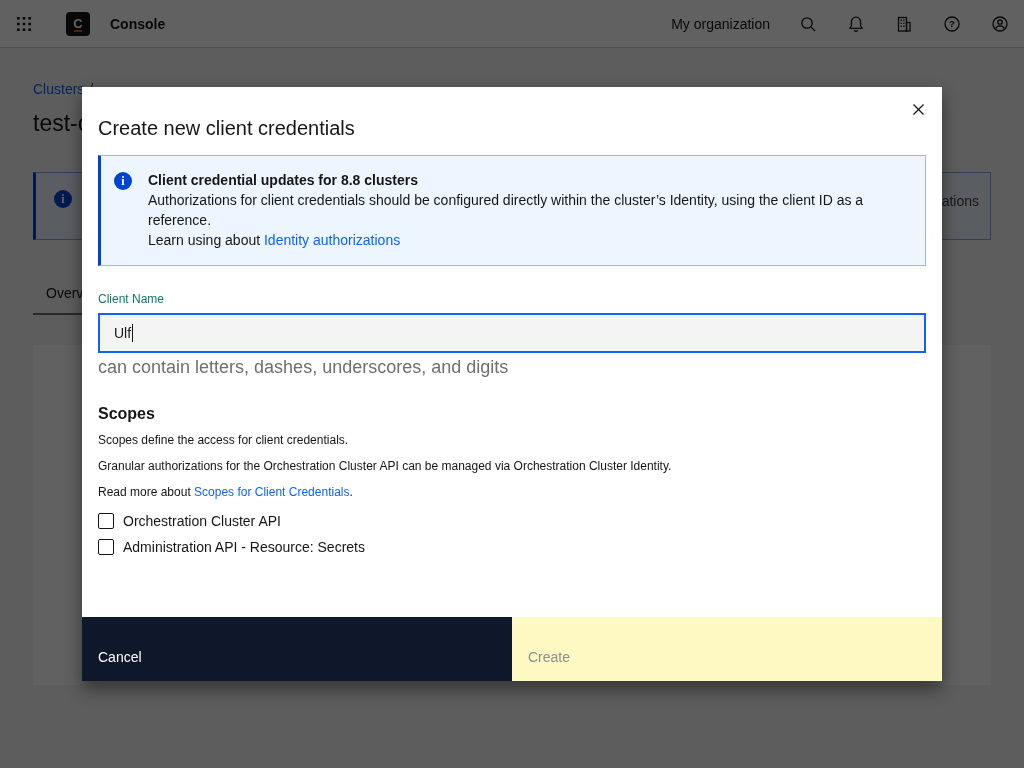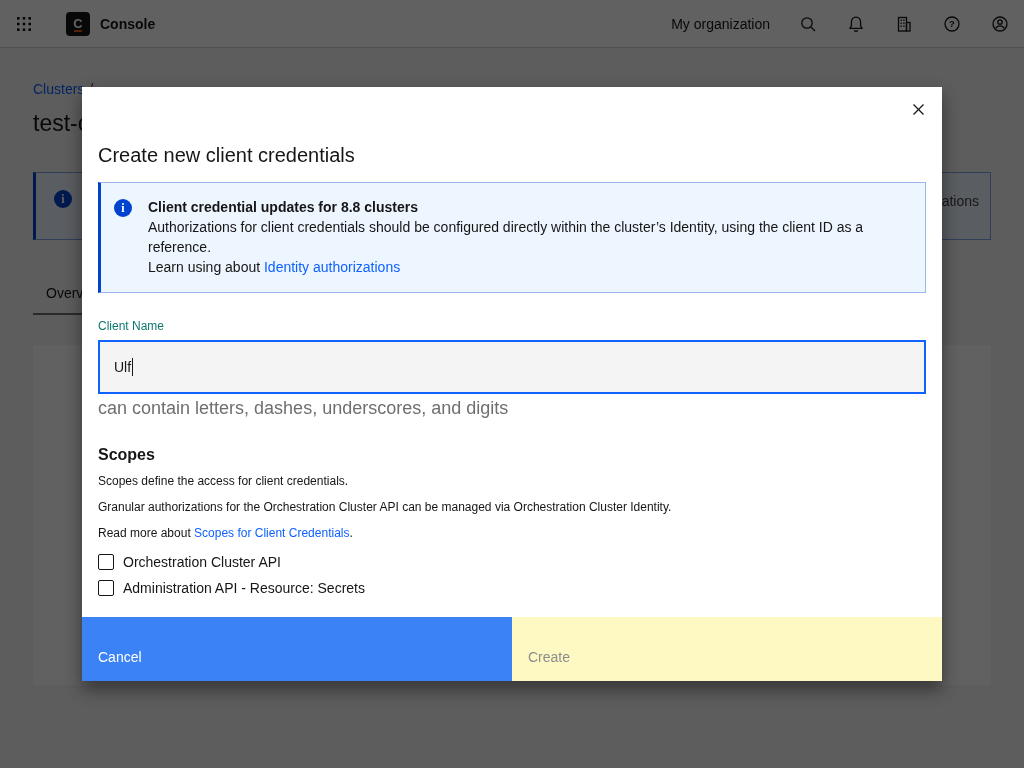--- a/index.html
+++ b/index.html
@@ -26,21 +26,21 @@
   .logo-tile {
     width: 24px; height: 24px; margin-left: 18px; border-radius: 4px;
     background: #161616; color: #ffffff; position: relative;
     display: flex; align-items: center; justify-content: center;
     font-size: 13px; font-weight: bold;
   }
   .logo-tile .logo-underline {
     position: absolute; bottom: 4px; left: 50%; transform: translateX(-50%);
     width: 8px; height: 2px; background: #e0590b;
   }
-  .app-title { margin-left: 10px; font-size: 14px; font-weight: bold; }
+  .app-title { margin-left: 20px; font-size: 14px; font-weight: bold; }
   .hdr-right { margin-left: auto; display: flex; align-items: center; }
   .org-label { font-size: 14px; margin-right: 14px; }
   .icon-svg { display: block; }
 
   .breadcrumb { position: absolute; left: 33px; top: 81px; font-size: 14px; }
   .breadcrumb a { color: #0f62fe; text-decoration: none; }
   .breadcrumb .sep { color: #393939; margin-left: 5px; }
   .page-title { position: absolute; left: 33px; top: 110px; font-size: 23px; font-weight: normal; }
 
   .bg-banner {
@@ -58,21 +58,21 @@
   .bg-card { position: absolute; left: 33px; top: 345px; width: 958px; height: 340px; background: #ffffff; }
 
   
   .overlay { position: absolute; inset: 0; background: rgba(0,0,0,0.62); z-index: 10; }
 
   
   .modal {
     position: absolute; left: 82px; top: 87px; width: 860px; height: 594px;
     background: #ffffff; z-index: 20; box-shadow: 0 8px 16px rgba(0,0,0,0.45);
   }
-  .modal-header { padding: 18px 48px 0 16px; margin-top: 37px; }
+  .modal-header { padding: 28px 48px 0 16px; }
   .modal-title { font-size: 20px; line-height: 26px; font-weight: normal; color: #161616; }
   .modal-close {
     position: absolute; top: 0; right: 0; width: 48px; height: 44px;
     background: transparent; border: none; cursor: pointer;
     display: flex; align-items: center; justify-content: center;
   }
 
   .notification {
     margin: 14px 16px 0 16px; min-height: 111px;
     background: #edf5ff; border: 1px solid rgba(0, 67, 206, 0.35); border-left: 3px solid #0043ce;
@@ -83,21 +83,21 @@
     color: #ffffff; font-size: 12px; font-weight: bold; font-family: "Liberation Serif", serif;
     display: flex; align-items: center; justify-content: center;
   }
   .notification .info-dot { margin: 2px 16px 0 13px; }
   .notif-text { font-size: 14px; line-height: 20px; max-width: 748px; }
   .notif-title { font-weight: bold; }
   .notif-text a { color: #0f62fe; text-decoration: none; }
 
   .field-label { margin: 25px 16px 0 16px; font-size: 12px; color: #0f766e; line-height: 16px; }
   .text-input {
-    margin: 6px 16px 0 16px; height: 54px; background: #f4f4f4;
+    margin: 6px 16px 0 16px; height: 40px; background: #f4f4f4;
     border: 2px solid #0f62fe; display: flex; align-items: center;
     padding: 0 14px; font-size: 14px; color: #161616; cursor: text;
   }
   .caret { display: inline-block; width: 1px; height: 18px; background: #161616; margin-left: 1px; }
   .helper-text { margin: 6px 16px 0 16px; font-size: 18px; color: #6f6f6f; line-height: 16px; }
 
   .scopes { margin: 28px 16px 0 16px; }
   .scopes-heading { font-size: 16px; font-weight: bold; line-height: 22px; }
   .scopes-desc { margin-top: 2px; font-size: 12px; line-height: 26px; color: #161616; }
   .scopes-desc a { color: #0f62fe; text-decoration: none; }
@@ -112,21 +112,21 @@
 
   .modal-footer {
     position: absolute; left: 0; right: 0; bottom: 0; height: 64px; display: flex;
   }
   .btn {
     flex: 1 1 50%; height: 64px; border: none; text-align: left;
     font-family: "Liberation Sans", sans-serif; font-size: 14px;
     padding: 16px 16px 0 16px; vertical-align: top; display: block; cursor: pointer;
     line-height: 18px;
   }
-  .btn-secondary { background: #3b82f6; color: #ffffff; }
+  .btn-secondary { background: #0f172a; color: #ffffff; }
   .btn-disabled { background: #fef9c3; color: #8d8d8d; cursor: not-allowed; }
 </style>
 </head>
 <body>
 
 <div class="page">
 
   <div class="app-header">
     <button class="hdr-btn">
       <svg class="icon-svg" width="16" height="16" viewBox="0 0 16 16">

